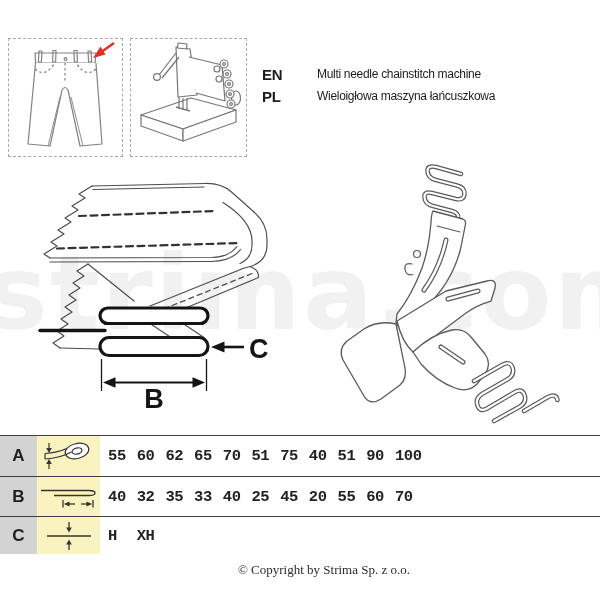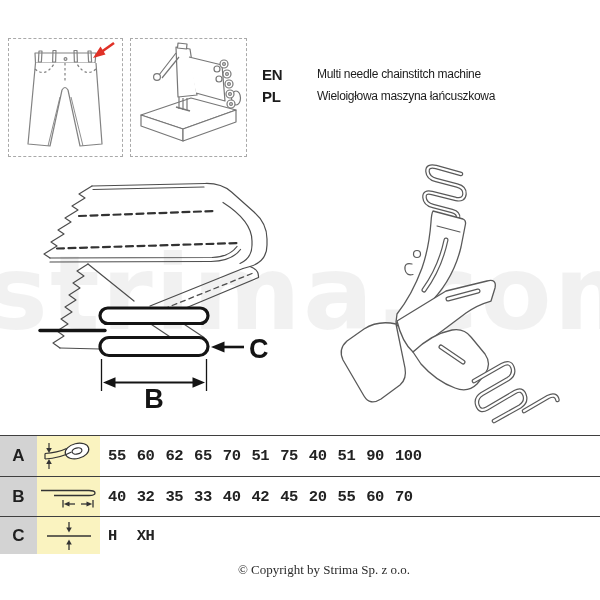--- a/index.html
+++ b/index.html
@@ -240,21 +240,21 @@
           <polygon points="53.2,21 47.5,18.6 47.5,23.4" fill="#333" stroke="none"></polygon>
         </g>
       </svg>
     </div>
     <div class="cell-values">
         <span class="val">40</span>
         <span class="val">32</span>
         <span class="val">35</span>
         <span class="val">33</span>
         <span class="val">40</span>
-        <span class="val">42</span>
+        <span class="val">25</span>
         <span class="val">45</span>
         <span class="val">20</span>
         <span class="val">55</span>
         <span class="val">60</span>
         <span class="val">70</span>
       </div>
   </div>
 
   <div class="trow trow-c">
     <div class="cell-label">C</div>

